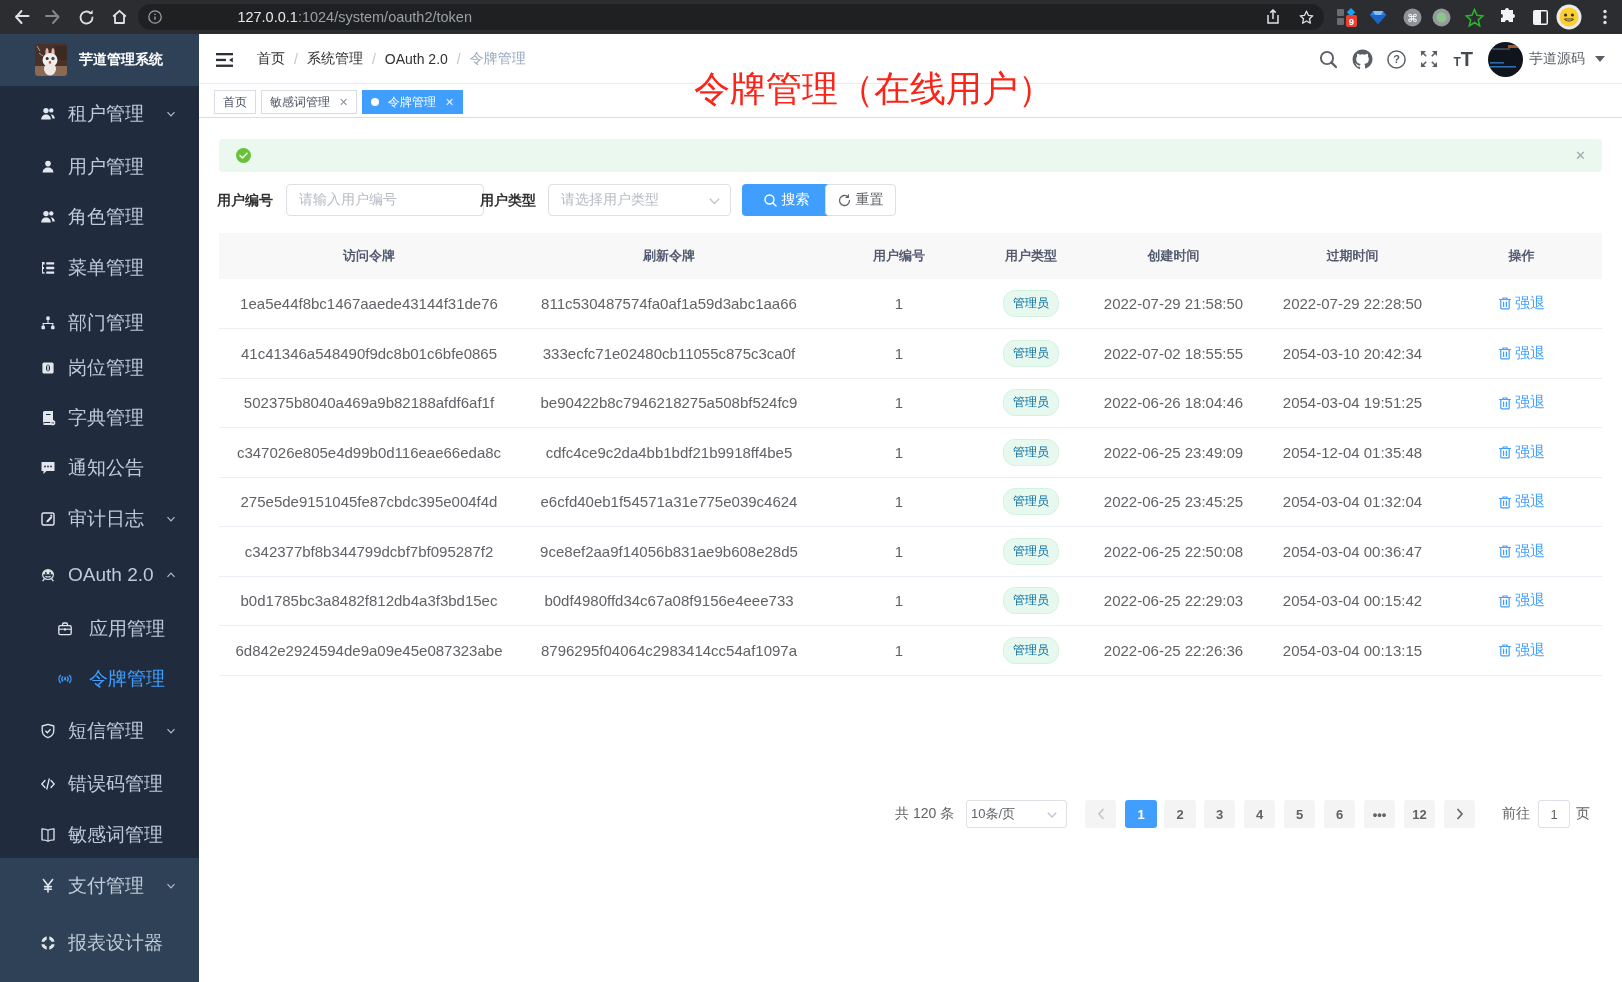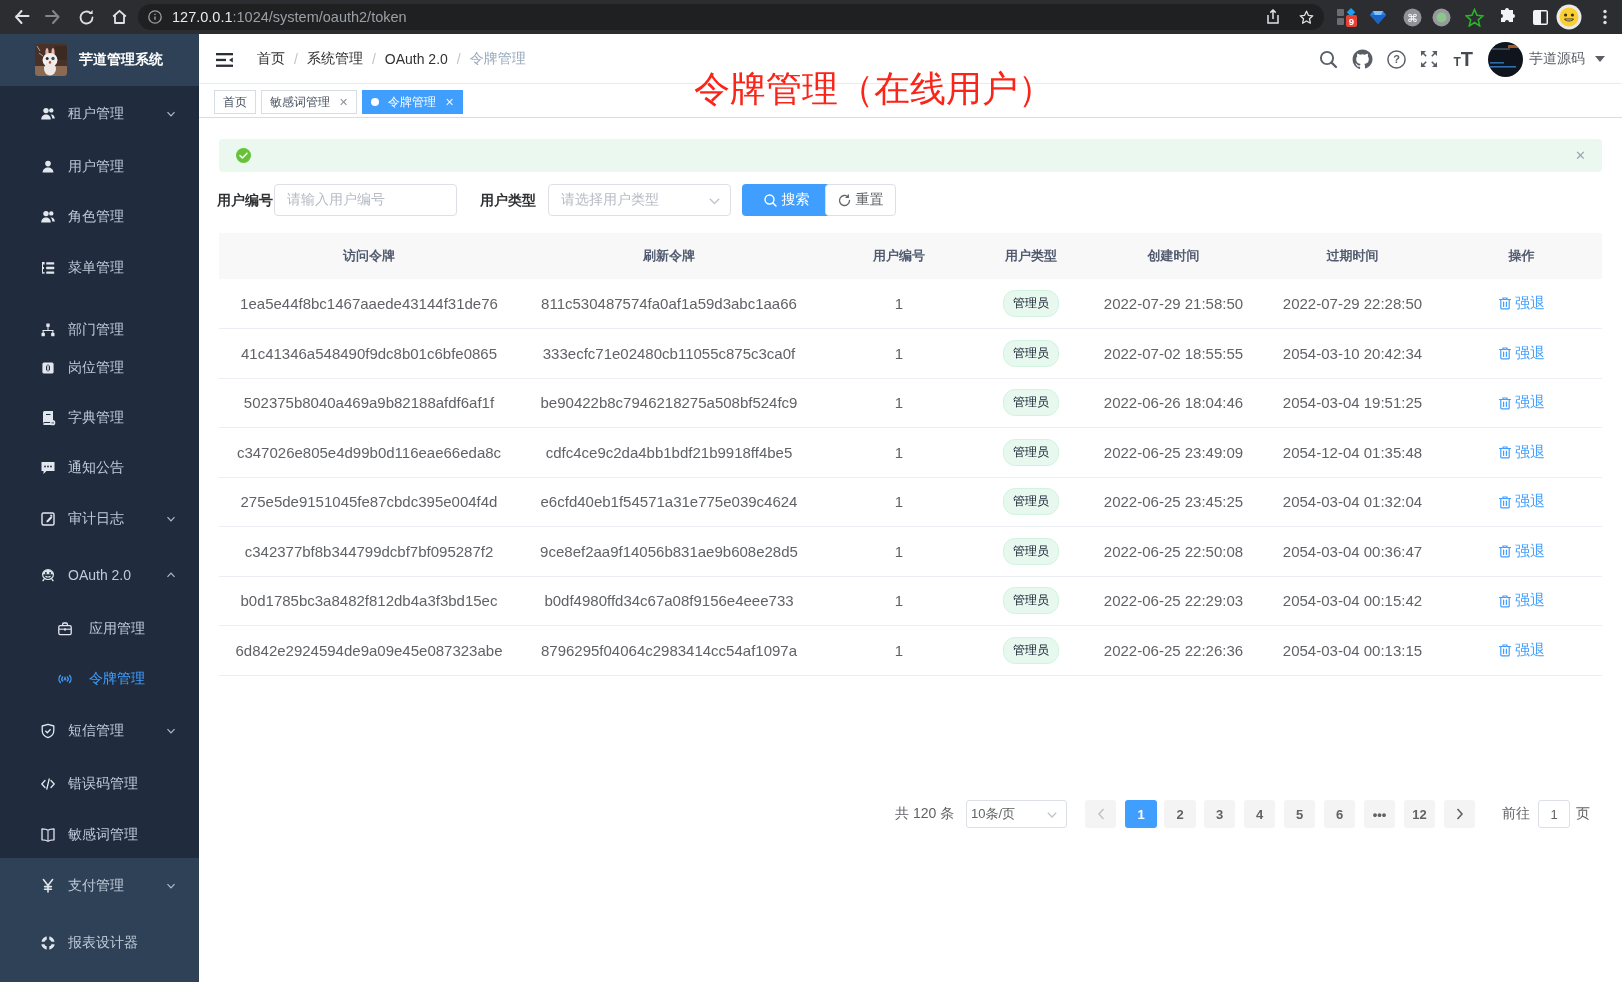--- a/index.html
+++ b/index.html
@@ -7,21 +7,21 @@
 
 #chrome{position:absolute;left:0;top:0;width:1622px;height:34px;background:#2b2d30}
 #chrome .pill{position:absolute;left:138px;top:4px;width:1186px;height:26px;border-radius:13px;background:#1e2022}
 .cicon{position:absolute;top:0;height:34px;display:flex;align-items:center;justify-content:center}
 
 #sidebar{position:absolute;left:0;top:34px;width:199px;height:948px;background:#202c3e}
 #logo{position:absolute;left:0;top:0;width:199px;height:52px;background:#2f4156;display:flex;align-items:center}
 #logo .avatar{width:32px;height:32px;margin-left:35px;border-radius:3px;overflow:hidden}
 #logo .t{color:#fff;font-size:14px;font-weight:700;margin-left:12px}
 #botsec{position:absolute;left:0;top:824px;width:199px;height:124px;background:#2f4156}
-.mi{position:absolute;left:0;width:199px;height:50px;display:flex;align-items:center;color:#bfcbd9;font-size:14px}
+.mi{position:absolute;left:0;width:199px;height:50px;display:flex;align-items:center;color:#bfcbd9;font-size:19px}
 .mi .ic{position:absolute;left:40px;width:16px;height:16px;color:#e2e7ee;display:flex;align-items:center;justify-content:center}
 .mi .tx{position:absolute;left:68px;white-space:nowrap}
 .mi .ar{position:absolute;right:22px;width:12px;height:12px;color:#bfcbd9}
 .mi.sub .ic{left:57px}
 .mi.sub .tx{left:89px}
 .mi.active{color:#409eff}
 .mi.active .ic{color:#409eff}
 
 #navbar{position:absolute;left:199px;top:34px;width:1423px;height:50px;background:#fff;border-bottom:1px solid #eceef1}
 #hamb{position:absolute;left:17px;top:19px}
@@ -45,21 +45,21 @@
 #qform{position:absolute;left:20px;top:66px;width:1383px;height:32px;font-size:14px}
 .fl{position:absolute;top:0;height:32px;line-height:32px;font-weight:700;color:#303133}
 .inp{position:absolute;top:0;height:32px;border:1px solid #dcdfe6;border-radius:4px;background:#fff;display:flex;align-items:center;color:#b6bac3;font-size:14px;padding:0 12px}
 .btn{position:absolute;top:0;height:32px;border-radius:4px;font-size:14px;display:flex;align-items:center;justify-content:center}
 .btn.blue{background:#409eff;color:#fff}
 .btn.plain{background:#fff;border:1px solid #dcdfe6;color:#606266}
 
 #tbl{position:absolute;left:20px;top:115px;width:1383px;border-collapse:collapse;table-layout:fixed;font-size:15px;color:#606266}
 #tbl th{background:#f8f8f9;color:#515a6e;font-weight:700;font-size:13px;height:46px;text-align:center;padding:0}
 #tbl td{height:49.5px;text-align:center;border-bottom:1px solid #ebeef5;padding:0}
-.gtag{display:inline-block;background:#e7f9ef;color:#0f172a;font-size:12px;height:27px;line-height:25px;padding:0 9px;border-radius:12px;border:1px solid #d2f3e0;box-sizing:border-box}
+.gtag{display:inline-block;background:#e7f9ef;color:#0369a1;font-size:12px;height:27px;line-height:25px;padding:0 9px;border-radius:12px;border:1px solid #d2f3e0;box-sizing:border-box}
 .oplink{color:#409eff;display:inline-flex;align-items:center;gap:3px}
 
 #pager{position:absolute;right:20px;top:682px;height:28px;display:flex;align-items:center;font-size:13px;color:#606266}
 .pbtn{min-width:31px;height:28px;margin:0 4px;border-radius:3px;background:#f4f4f5;color:#606266;display:flex;align-items:center;justify-content:center;font-weight:700}
 .pbtn.on{background:#409eff;color:#fff}
 svg{display:block}
 </style></head>
 <body>
 <div id="chrome">
  <div class="pill"></div>
@@ -83,21 +83,21 @@
   <svg width="17" height="16" viewBox="0 0 17 16">
         <path d="M2.2 7.5 8.5 1.8l6.3 5.7M4 6.4V14h9V6.4" stroke="#dee1e6" stroke-width="1.8" fill="none" stroke-linejoin="round"></path>
       </svg>
  </div>
  <div class="cicon" style="left:147px;width:16px">
   <svg width="14" height="14" viewBox="0 0 14 14">
         <circle cx="7" cy="7" r="6.2" stroke="#9aa0a6" stroke-width="1.3" fill="none"></circle>
         <path d="M7 6.4v3.4M7 3.8v1.2" stroke="#9aa0a6" stroke-width="1.4"></path>
       </svg>
  </div>
- <div class="cicon" style="left:172px;width:300px;justify-content:flex-start;font-size:14.5px;color:#e8eaed;white-space:nowrap">127.0.0.1<span style="color:#9aa0a6">:1024/system/oauth2/token</span></div>
+ <div class="cicon" style="left:172px;width:300px;justify-content:flex-end;font-size:14.5px;color:#e8eaed;white-space:nowrap">127.0.0.1<span style="color:#9aa0a6">:1024/system/oauth2/token</span></div>
  <div class="cicon" style="left:1265px;width:16px">
   <svg width="14" height="16" viewBox="0 0 14 16">
         <path d="M2 6v8h10V6M7 1v9M4.3 3.6 7 1l2.7 2.6" stroke="#dee1e6" stroke-width="1.5" fill="none"></path>
       </svg>
  </div>
  <div class="cicon" style="left:1297px;width:18px">
   <svg width="15" height="15" viewBox="0 0 15 15">
         <path d="M7.5 1.2 9.4 5.3l4.4.5-3.3 3 .9 4.4-3.9-2.2-3.9 2.2.9-4.4-3.3-3 4.4-.5z" stroke="#dee1e6" stroke-width="1.3" fill="none" stroke-linejoin="round"></path>
       </svg>
  </div>
@@ -225,21 +225,21 @@
           <path d="M2 2h2.6v2.6H2zM2 2.8h1v10h-1z"></path>
           <path d="M2 12.2h2.6v1.4H2z"></path>
           <rect x="6.2" y="2.2" width="8" height="2.4" rx=".5"></rect>
           <rect x="6.2" y="6.8" width="8" height="2.4" rx=".5"></rect>
           <rect x="6.2" y="11.4" width="8" height="2.4" rx=".5"></rect>
           <rect x="2" y="7" width="2" height="2"></rect>
         </svg>
       </span>
       <span class="tx">菜单管理</span>
     </div>
- <div class="mi" style="top:271px">
+ <div class="mi" style="top:264px">
       <span class="ic">
         <svg width="16" height="16" viewBox="0 0 16 16" fill="currentColor">
           <rect x="6.3" y="1.5" width="3.4" height="3.4" rx=".6"></rect>
           <rect x="1.5" y="10.8" width="3.4" height="3.4" rx=".6"></rect>
           <rect x="11.1" y="10.8" width="3.4" height="3.4" rx=".6"></rect>
           <path d="M7.5 5h1v3h-1z"></path>
           <path d="M2.7 8h10.6v1H2.7z"></path>
           <path d="M2.7 8h1v3h-1zM12.3 8h1v3h-1z"></path>
         </svg>
       </span>
@@ -467,21 +467,21 @@
 <div id="content">
  <div id="alert">
   <svg style="margin-left:17px" width="15" height="15" viewBox="0 0 15 15">
         <circle cx="7.5" cy="7.5" r="7.5" fill="#67c23a"></circle>
         <path d="M4 7.6l2.4 2.4 4.6-4.7" stroke="#f0f9eb" stroke-width="1.6" fill="none" stroke-linecap="round" stroke-linejoin="round"></path>
       </svg>
   <span class="close">✕</span>
  </div>
  <div id="qform">
   <div class="fl" style="left:-2px">用户编号</div>
-  <div class="inp" style="left:55px;width:183px">请输入用户编号</div>
+  <div class="inp" style="left:67px;width:198px">请输入用户编号</div>
   <div class="fl" style="left:261px">用户类型</div>
   <div class="inp" style="left:329px;width:183px">请选择用户类型<svg style="position:absolute;right:10px;top:13px" width="11" height="7" viewBox="0 0 11 7">
           <path d="M.8.8 5.5 5.6 10.2.8" stroke="#c0c4cc" stroke-width="1.4" fill="none"></path>
         </svg></div>
   <div class="btn blue" style="left:523px;width:89px"><svg style="margin-right:5px" width="13" height="13" viewBox="0 0 13 13">
           <circle cx="5.5" cy="5.5" r="4.5" stroke="#fff" stroke-width="1.4" fill="none"></circle>
           <path d="M8.9 8.9 12 12" stroke="#fff" stroke-width="1.4" stroke-linecap="round"></path>
         </svg>搜索</div>
   <div class="btn plain" style="left:606px;width:71px"><svg style="margin-right:5px" width="13" height="13" viewBox="0 0 13 13">
           <path d="M11.5 6.5a5 5 0 1 1-1.5-3.6M10.3 1v2.3H8" stroke="#606266" stroke-width="1.3" fill="none" stroke-linecap="round"></path>

